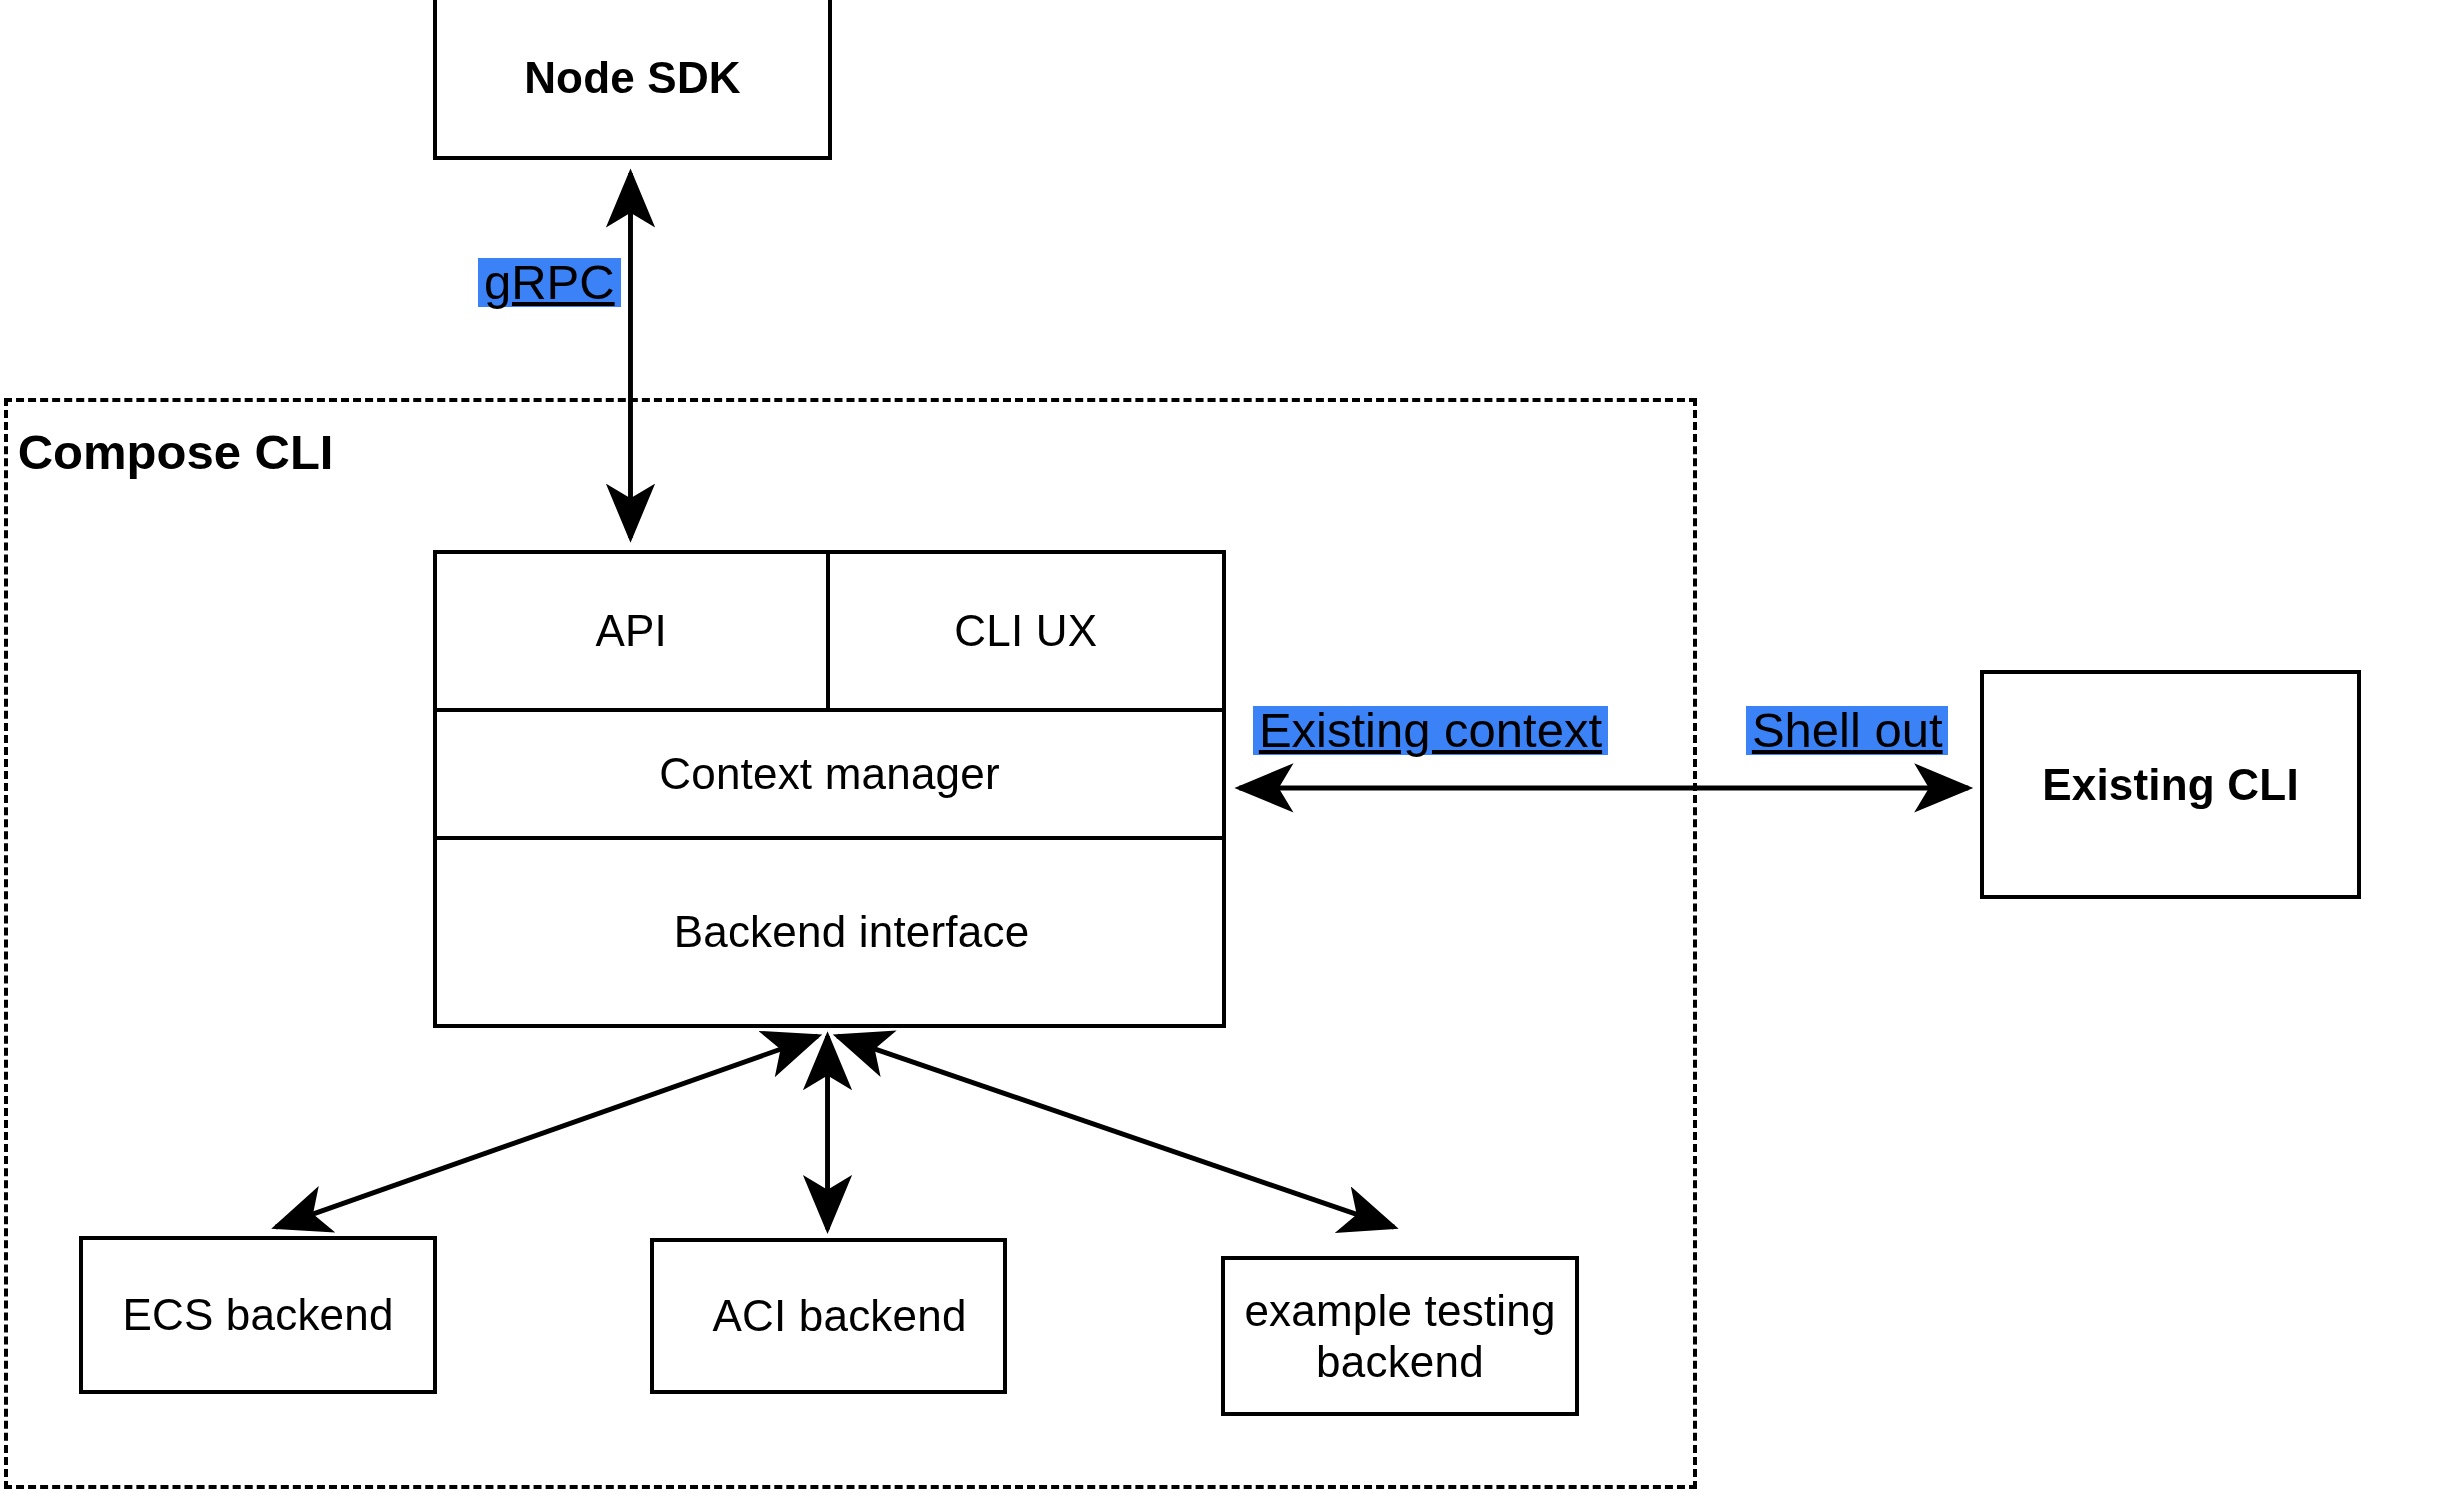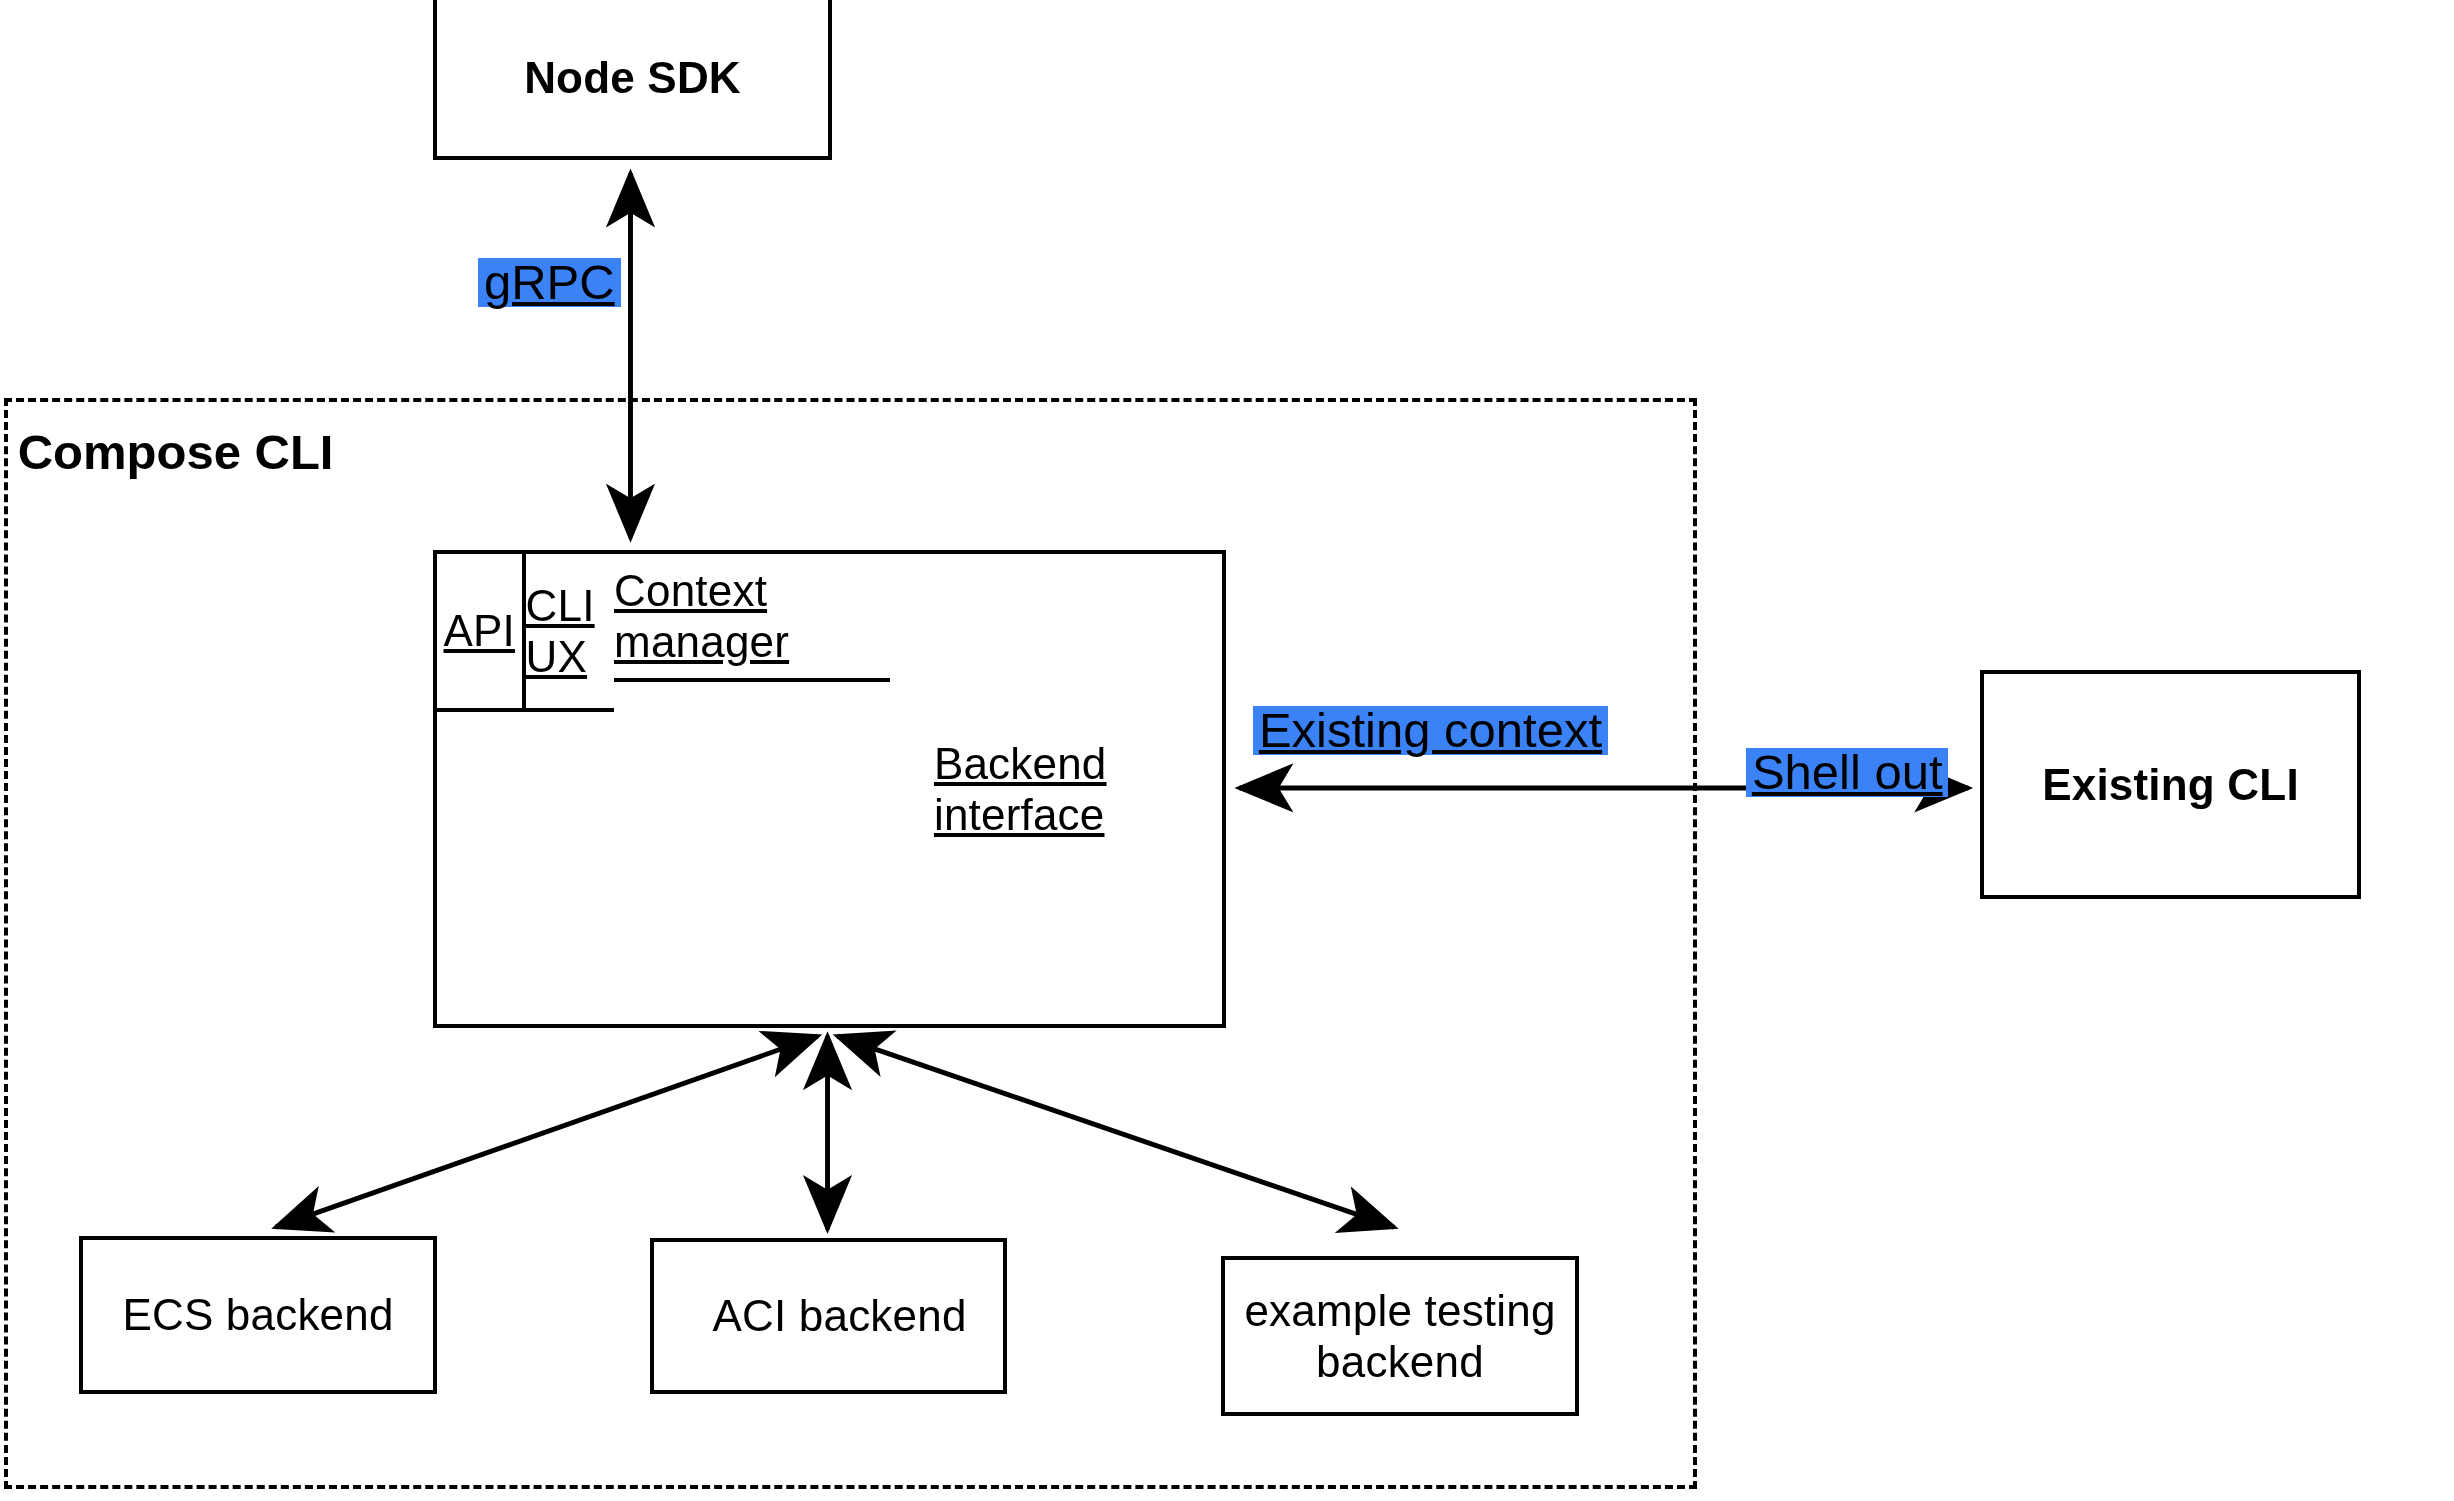--- a/index.html
+++ b/index.html
@@ -67,22 +67,21 @@
     background: #3b82f6;
     padding: 0 5.9px;
     text-decoration: underline;
   }
   .stack {
     position: absolute;
     box-sizing: border-box;
     border: 4.9px solid #000000;
     background: #ffffff;
     display: flex;
-    flex-direction: row;
-    text-decoration: underline;
+    flex-direction: column;
   }
   .stack-row {
     box-sizing: border-box;
     display: flex;
     align-items: center;
     justify-content: center;
     position: relative;
   }
   .stack-row.divided {
     border-bottom: 4.9px solid #000000;
@@ -125,21 +124,21 @@
 
     <line x1="840" y1="1052" x2="840" y2="1248" stroke="#000000" stroke-width="5" marker-start="url(#arrowStart)" marker-end="url(#arrowEnd)"></line>
 
     <line x1="850" y1="1052" x2="1415" y2="1246" stroke="#000000" stroke-width="5" marker-start="url(#arrowStart)" marker-end="url(#arrowEnd)"></line>
   </svg>
 
   <div class="edge-label" style="left:478px; top:258px;">gRPC</div>
 
   <div class="edge-label" style="left:1253px; top:706px;">Existing context</div>
 
-  <div class="edge-label" style="left:1746px; top:706px;margin-top:42px;">Shell out</div>
+  <div class="edge-label" style="left:1746px; top:706px;">Shell out</div>
 
   <div class="box" style="left:433px; top:-4.9px; width:399px; height:165px;">
     <span class="box-label bold-label">Node SDK</span>
   </div>
 
   <div class="stack" style="left:433px; top:550px; width:793px; height:478px;">
     <div class="stack-row divided" style="height:158px;">
       <div class="stack-cell sep">
         <span class="box-label">API</span>
       </div>

